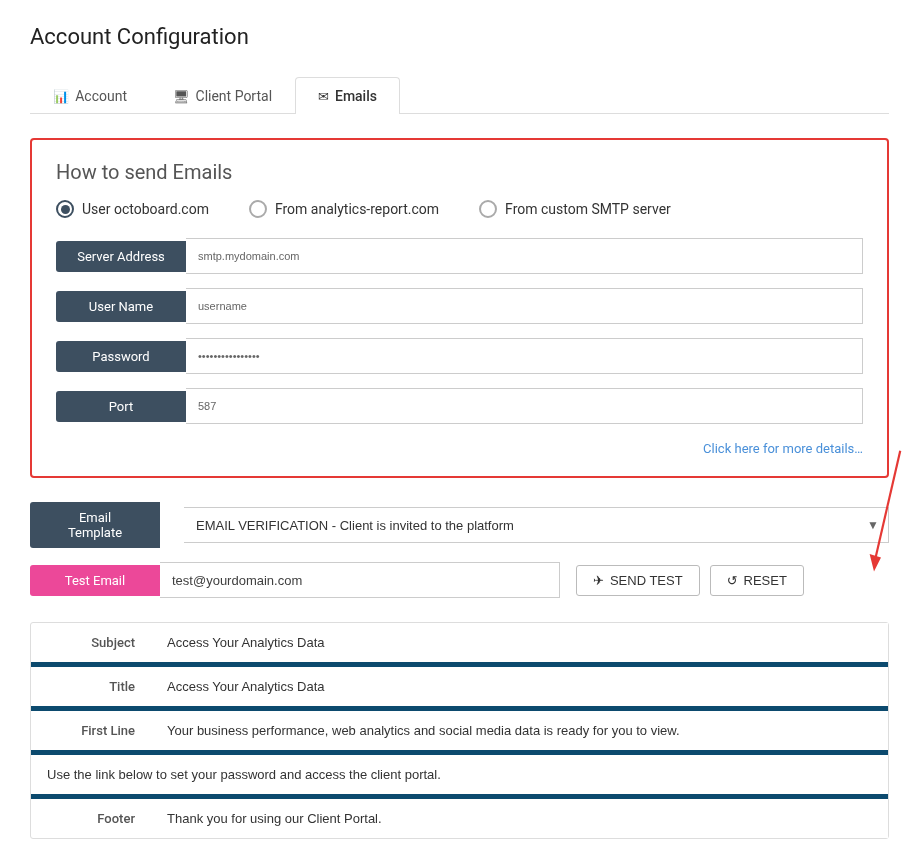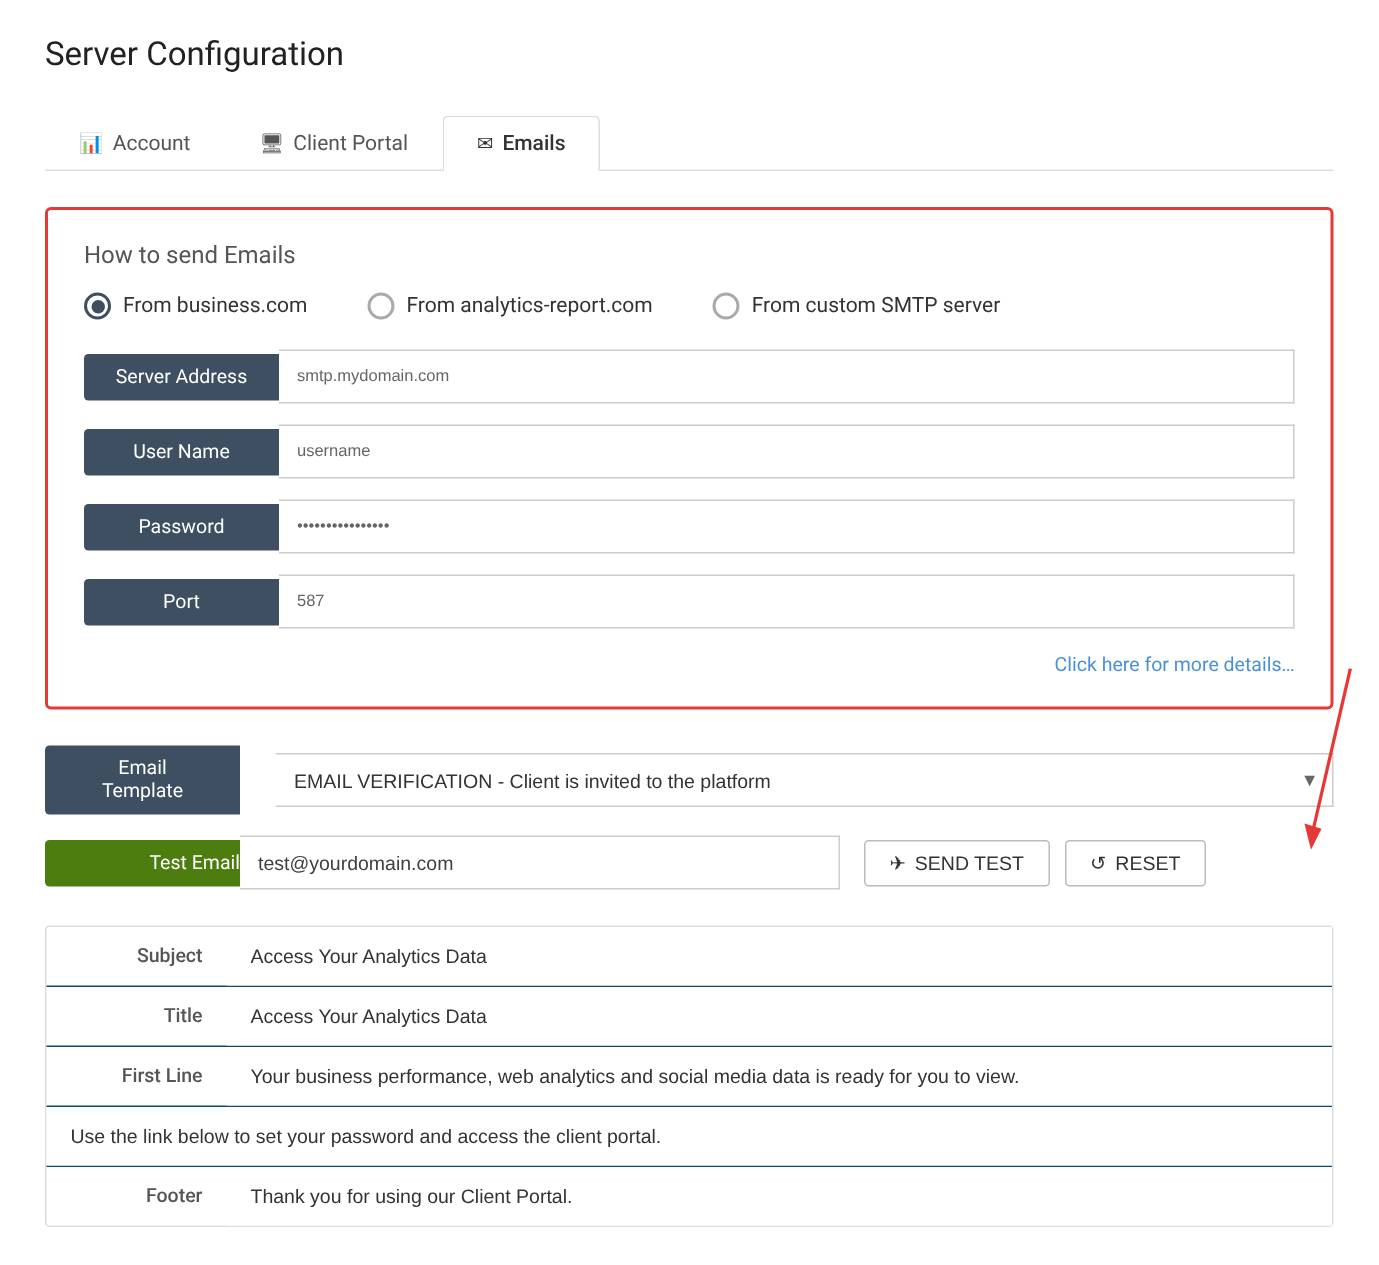--- a/index.html
+++ b/index.html
@@ -45,21 +45,21 @@
     .tab-icon {
       font-size: 13px;
     }
     .smtp-section {
       border: 2px solid #e53935;
       border-radius: 4px;
       padding: 20px 24px;
       margin-bottom: 24px;
     }
     .smtp-title {
-      font-size: 16px;
+      font-size: 20px;
       color: #555;
       margin-bottom: 16px;
     }
     .radio-group {
       display: flex;
       gap: 40px;
       margin-bottom: 20px;
       align-items: center;
     }
     .radio-option {
@@ -167,28 +167,28 @@
       color: #666;
       font-size: 12px;
     }
     .test-email-row {
       display: flex;
       align-items: center;
       margin-bottom: 24px;
       position: relative;
     }
     .test-email-label {
-      background: #4d7c0f;
+      background: #ec4899;
       color: #fff;
-      padding: 8px 0;
+      padding: 8px 14px;
       width: 130px;
       min-width: 130px;
       font-size: 13px;
       border-radius: 3px 0 0 3px;
-      text-align: right;
+      text-align: center;
     }
     .test-email-input {
       flex: 1;
       border: 1px solid #ccc;
       border-left: none;
       padding: 8px 12px;
       font-size: 13px;
       color: #404040;
       outline: none;
       height: 36px;
@@ -225,21 +225,21 @@
       align-items: center;
       gap: 6px;
     }
     .fields-section {
       border: 1px solid #ddd;
       border-radius: 3px;
     }
     .field-row {
       display: flex;
       align-items: center;
-      border-bottom: 1px solid #0c4a6e;
+      border-bottom: 5px solid #0c4a6e;
     }
     .field-row:last-child {
       border-bottom: none;
     }
     .field-name {
       width: 120px;
       min-width: 120px;
       padding: 12px 16px;
       text-align: right;
       color: #555;
@@ -261,21 +261,21 @@
       height: 160px;
       pointer-events: none;
     }
     .test-area-wrapper {
       position: relative;
     }
   </style>
 </head>
 <body>
 
-<h1 class="page-title">Server Configuration</h1>
+<h1 class="page-title">Account Configuration</h1>
 
 <div class="tabs">
   <div class="tab">
     <span class="tab-icon">📊</span>
     <span>Account</span>
   </div>
   <div class="tab">
     <span class="tab-icon">🖥</span>
     <span>Client Portal</span>
   </div>
@@ -284,21 +284,21 @@
     <span>Emails</span>
   </div>
 </div>
 
 <div class="smtp-section">
   <div class="smtp-title">How to send Emails</div>
 
   <div class="radio-group">
     <label class="radio-option">
       <div class="radio-circle selected"></div>
-      <span>From business.com</span>
+      <span>User octoboard.com</span>
     </label>
     <label class="radio-option">
       <div class="radio-circle"></div>
       <span>From analytics-report.com</span>
     </label>
     <label class="radio-option">
       <div class="radio-circle"></div>
       <span>From custom SMTP server</span>
     </label>
   </div>

